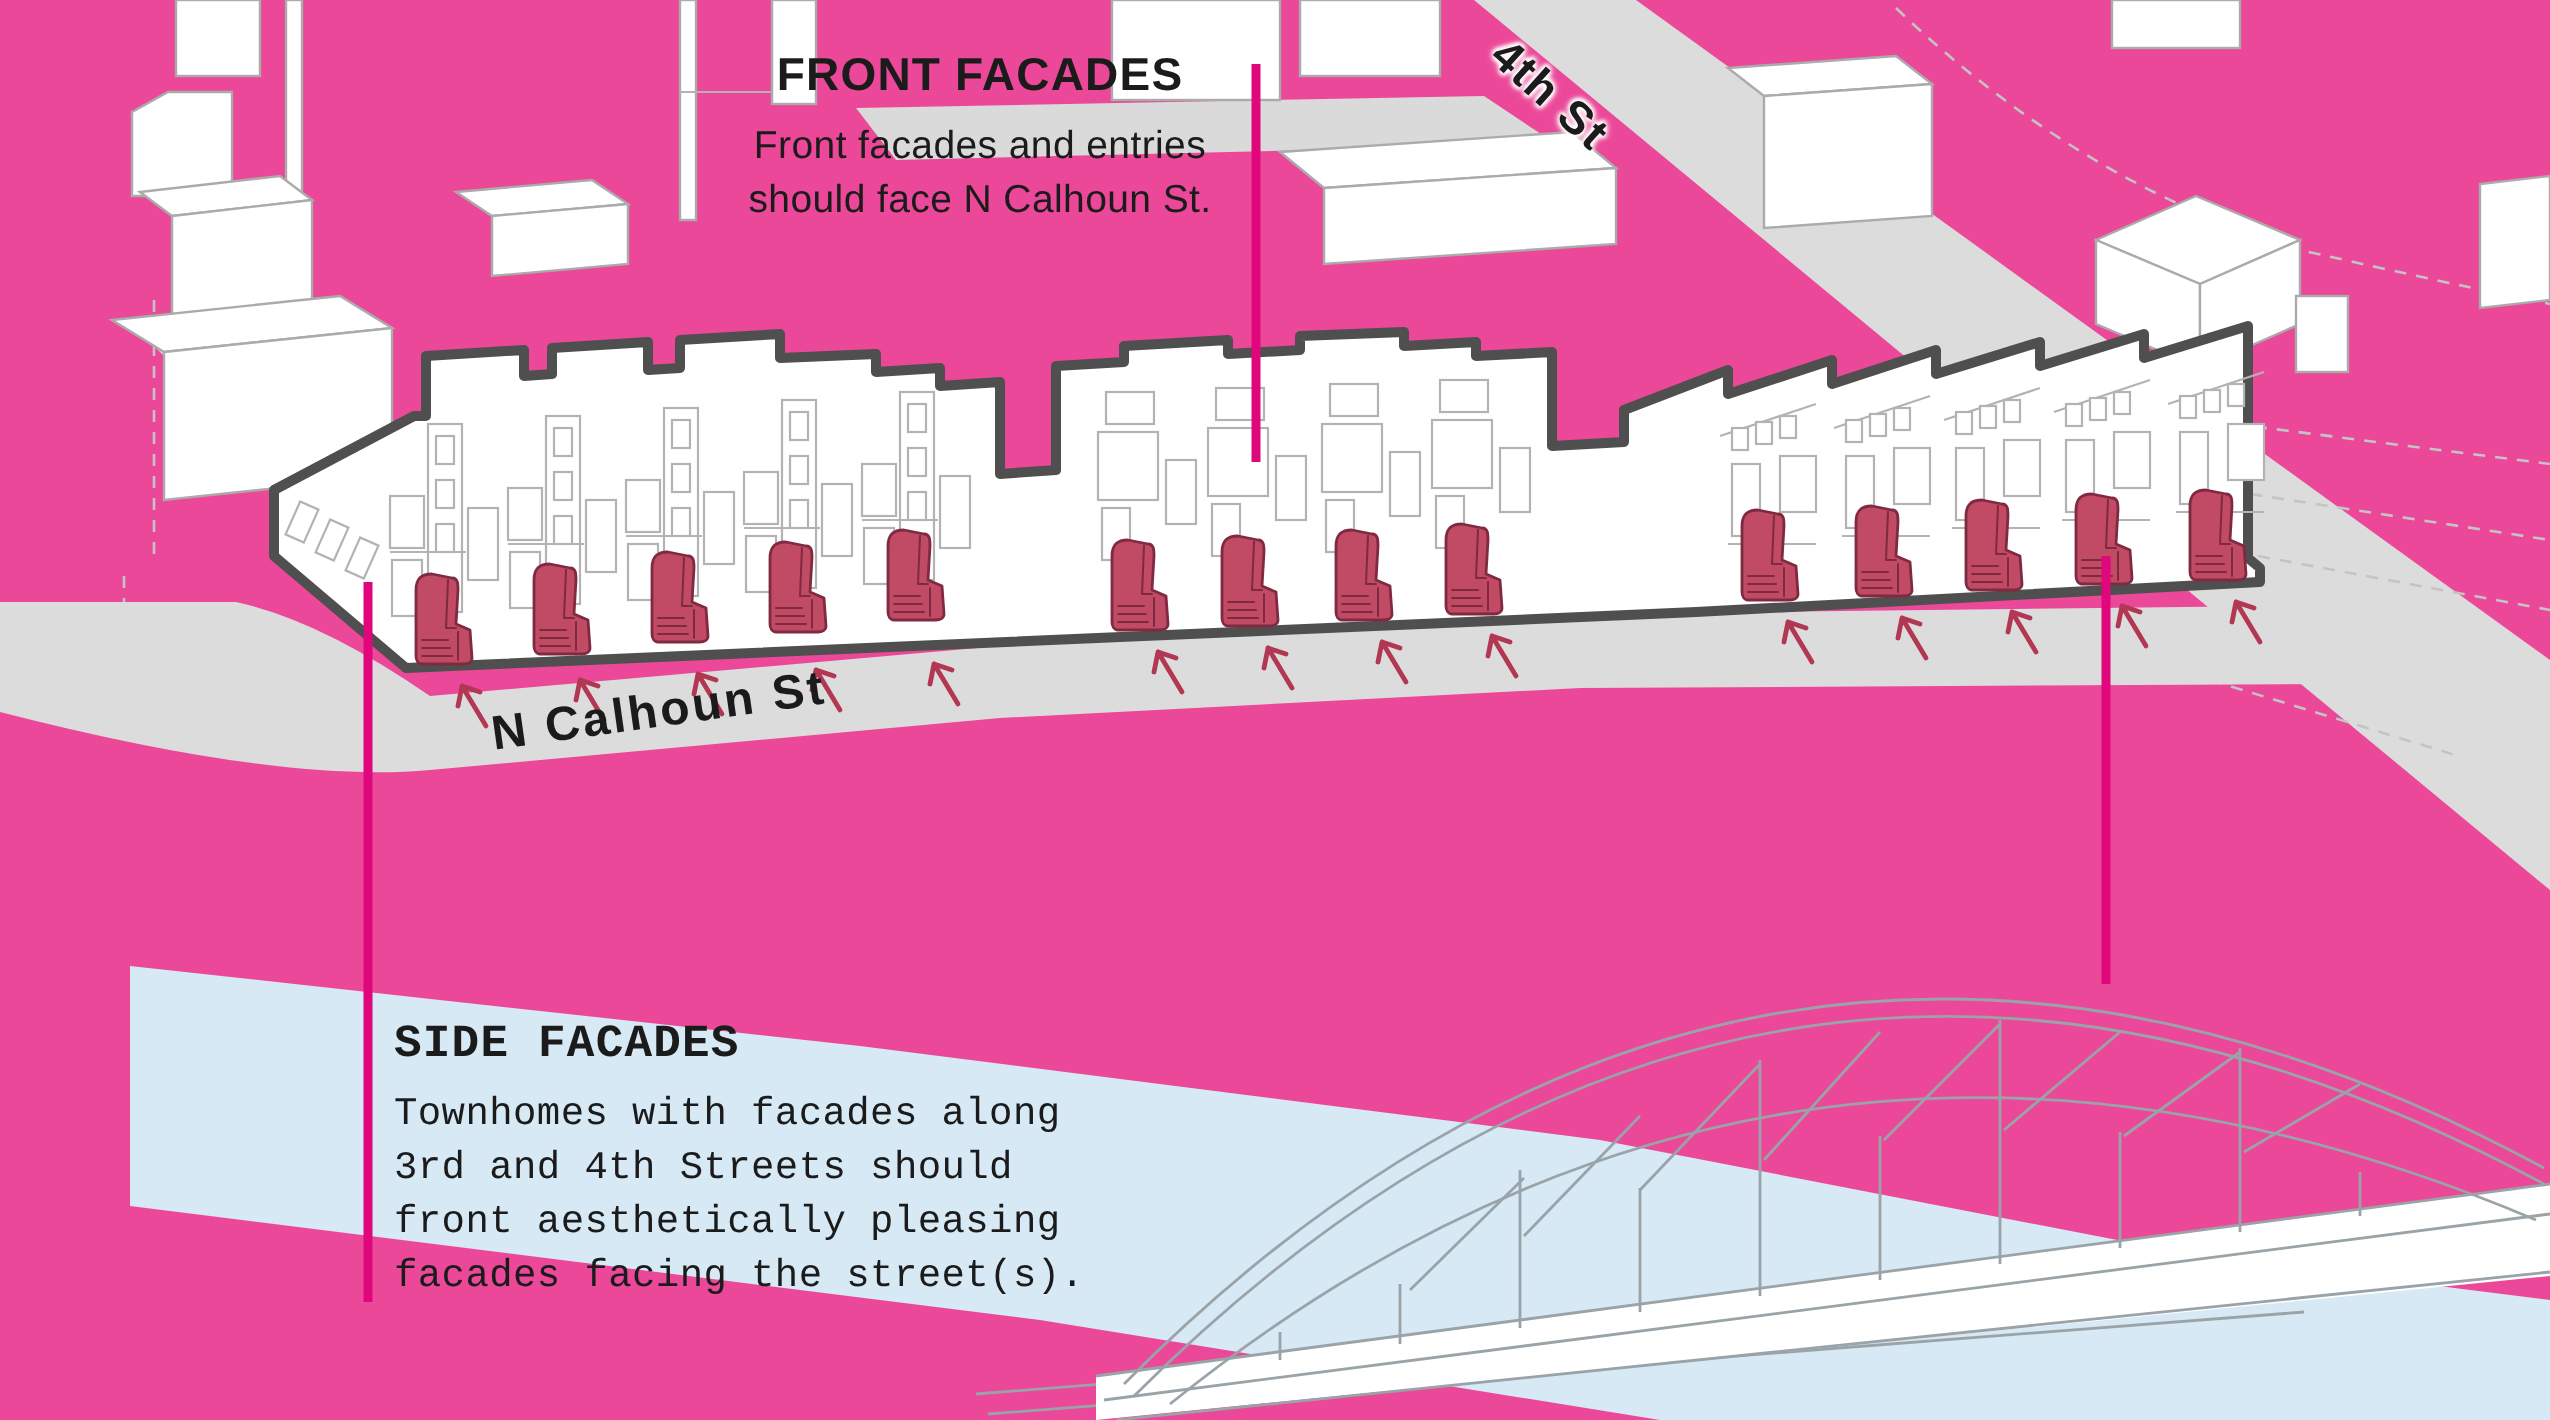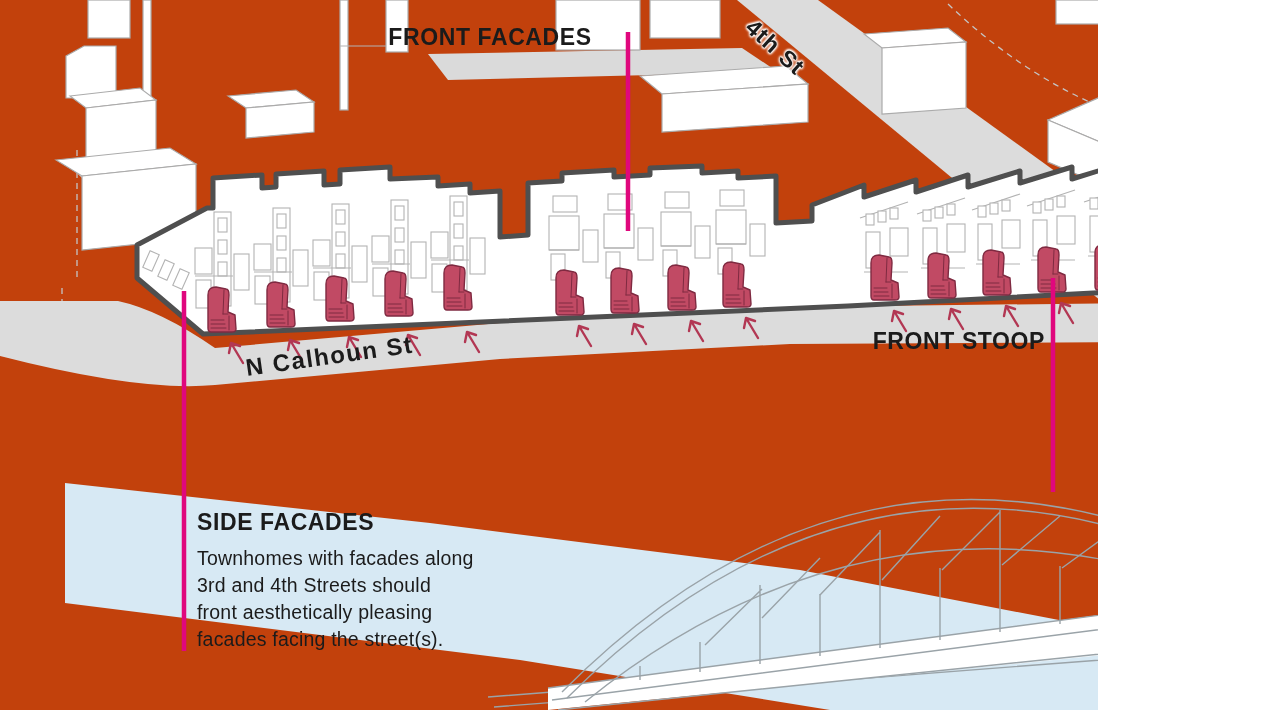--- a/index.html
+++ b/index.html
@@ -1,24 +1,24 @@
 <!DOCTYPE html>
 <html><head>
 <meta charset="utf-8">
 <style>
   html,body{margin:0;padding:0;background:#fff;}
-  #stage{position:relative;width:1098px;height:710px;overflow:hidden;background:#c2410c;
+  #stage{position:relative;width:1275px;height:710px;overflow:hidden;background:#ec4899;
          font-family:"Liberation Sans", sans-serif;color:#1b1b1b;}
   #scene{position:absolute;left:0;top:0;}
   .ann{position:absolute;}
   .ann .title{font-size:23px;font-weight:700;letter-spacing:.6px;margin:0 0 9px 0;}
   .ann .body{font-size:19.5px;line-height:26.5px;letter-spacing:.2px;white-space:pre-line;margin:0;}
   #front-facades{left:332px;top:24px;width:316px;text-align:center;}
   #front-stoop{left:735px;top:328px;width:310px;text-align:right;}
-  #side-facades{left:197px;top:509px;width:370px;text-align:left;}
+  #side-facades{left:197px;top:509px;width:370px;text-align:left;font-family:Liberation Mono, monospace;}
   #side-facades .body{line-height:27px;}
   .street-label{position:absolute;font-weight:700;white-space:nowrap;}
   #n-calhoun{left:246px;top:354px;font-size:24px;letter-spacing:1.5px;transform:rotate(-8deg);transform-origin:0 50%;}
   #fourth-st{left:758px;top:14px;font-size:23px;letter-spacing:1px;transform:rotate(42deg);transform-origin:0 0;
              text-shadow:0 0 3px #fff,0 0 3px #fff,0 0 4px #fff,1px 1px 2px #fff,-1px -1px 2px #fff;}
   .thin{stroke:#ababab;stroke-width:1.2;fill:#fff;}
   .thinl{stroke:#b3b3b3;stroke-width:1.1;fill:none;}
   .winr{stroke:#b3b3b3;stroke-width:1.1;fill:#fff;}
   .dash{stroke:#c4c4c4;stroke-width:1.3;fill:none;stroke-dasharray:6 5;}
   .bridge{stroke:#9aa3a8;stroke-width:1.4;fill:none;}
@@ -201,24 +201,25 @@
 
   <g stroke-linecap="butt">
     <line x1="628" y1="32" x2="628" y2="231" stroke="#e0077d" stroke-width="4.5"></line>
     <line x1="1053" y1="278" x2="1053" y2="492" stroke="#e0077d" stroke-width="4.5"></line>
     <line x1="184" y1="291" x2="184" y2="651" stroke="#e0077d" stroke-width="4.5"></line>
   </g>
 </svg>
 
 <div class="ann" id="front-facades">
   <p class="title">FRONT FACADES</p>
+  <p class="body">Front facades and entries
+should face N Calhoun St.</p>
 </div>
 
 <div class="ann" id="front-stoop">
-  <p class="title">FRONT STOOP</p>
 </div>
 
 <div class="ann" id="side-facades">
   <p class="title">SIDE FACADES</p>
   <p class="body">Townhomes with facades along
 3rd and 4th Streets should
 front aesthetically pleasing
 facades facing the street(s).</p>
 </div>
 

